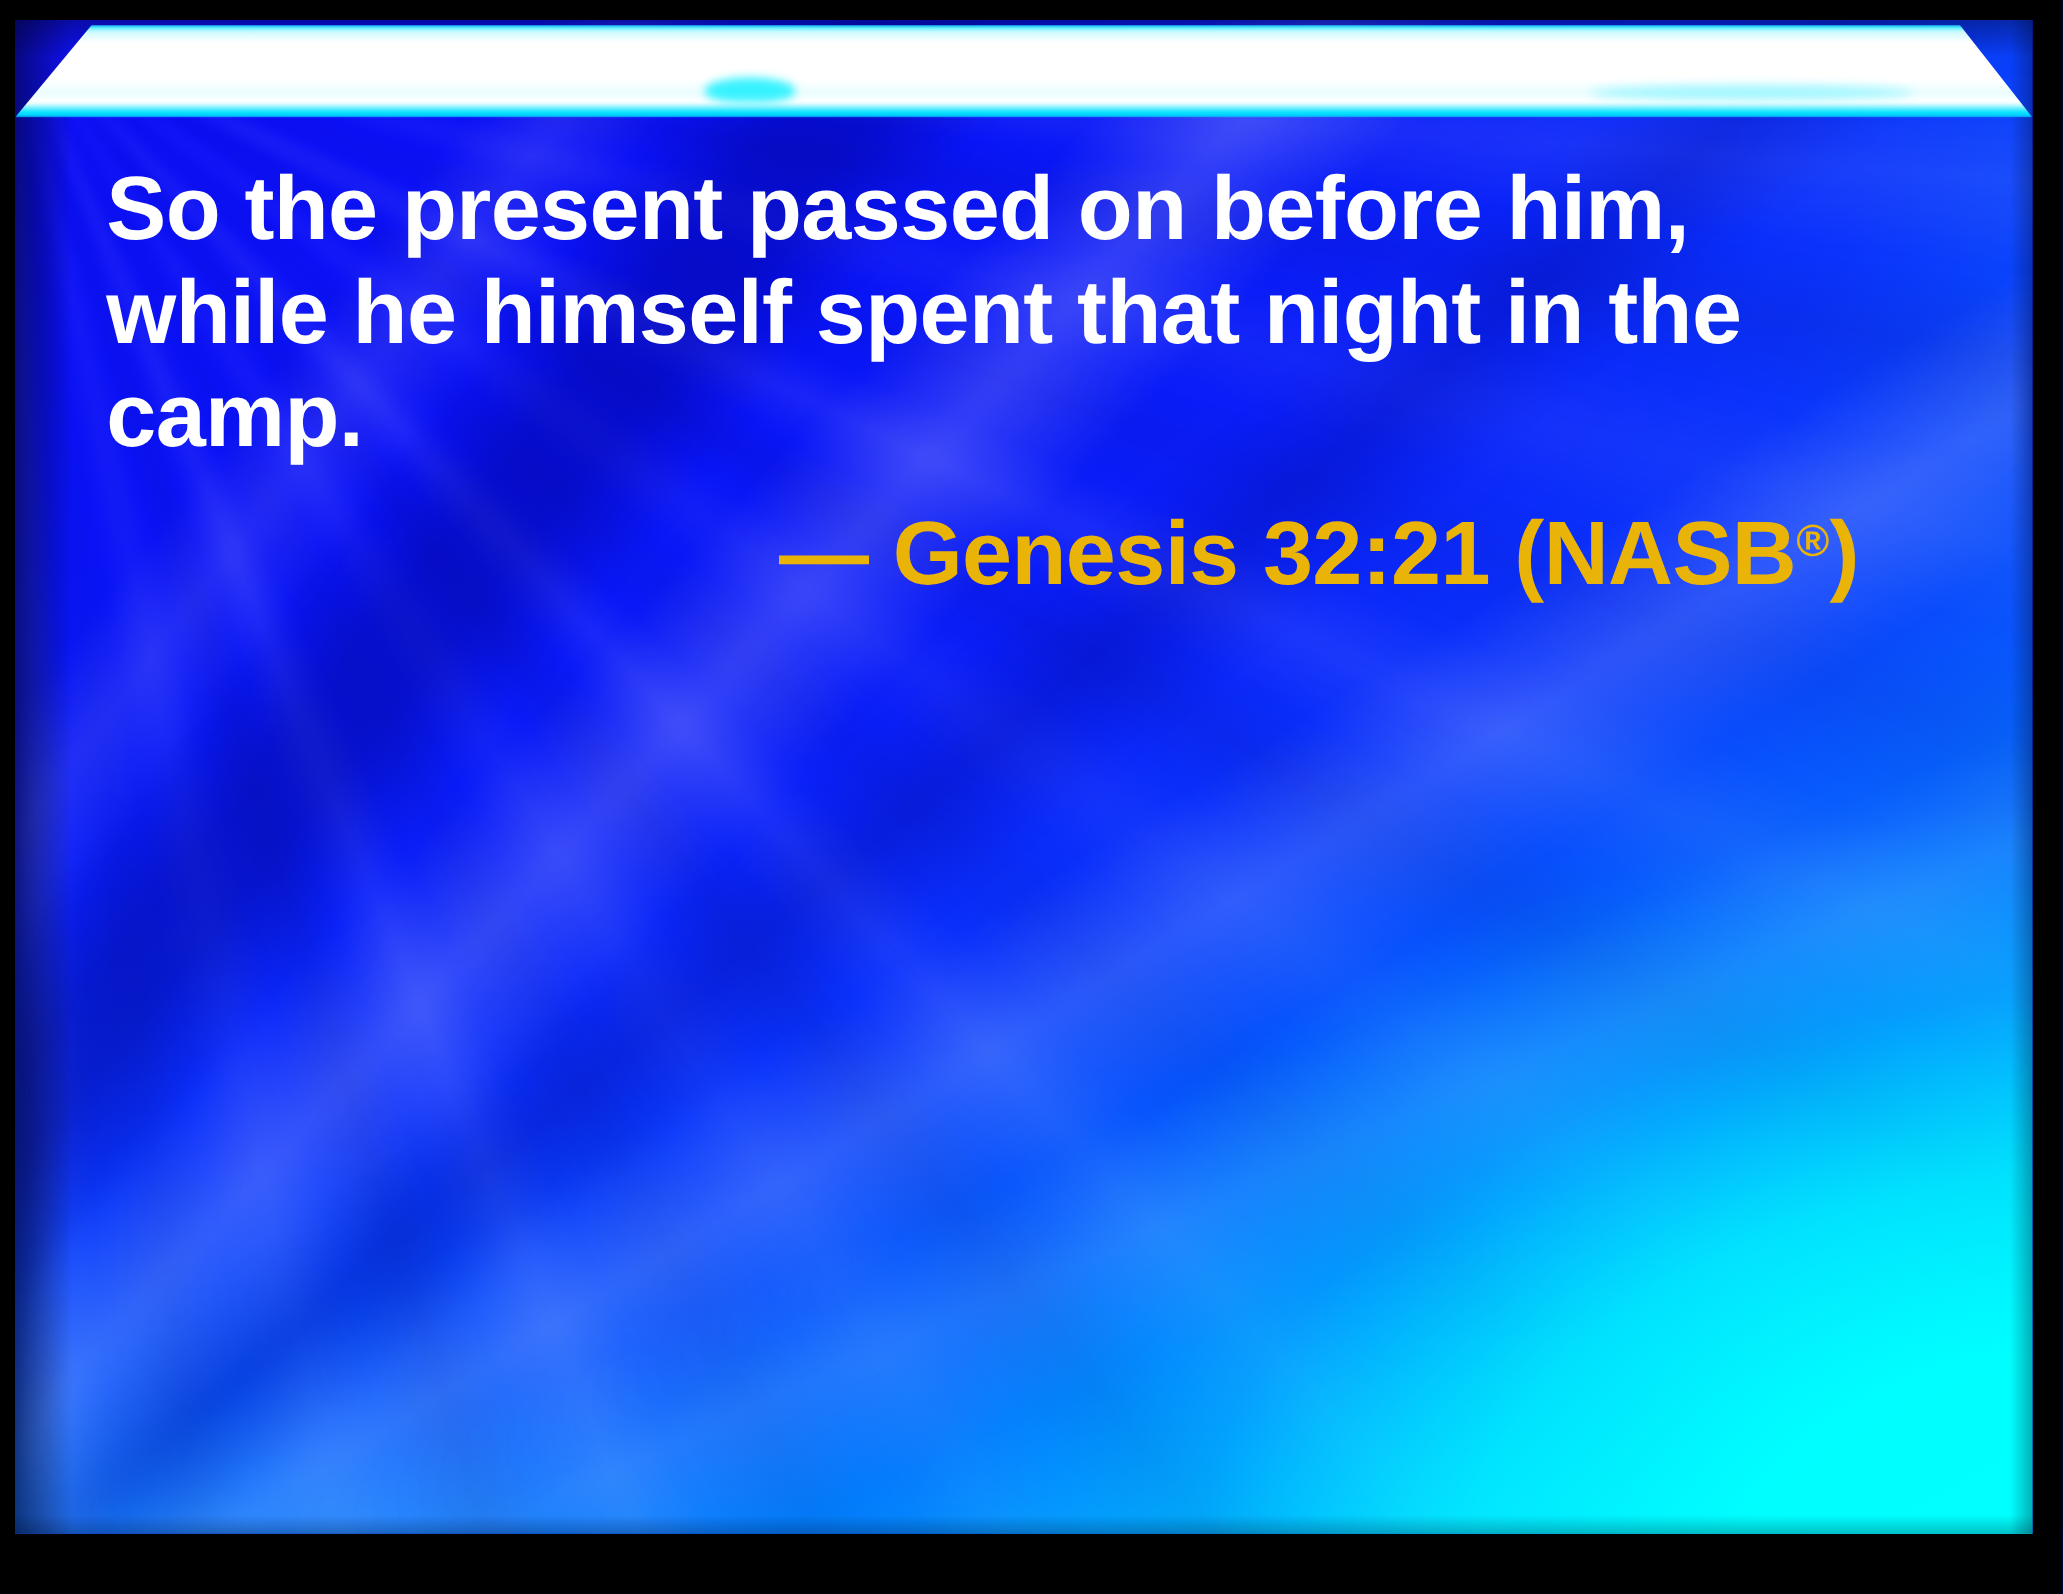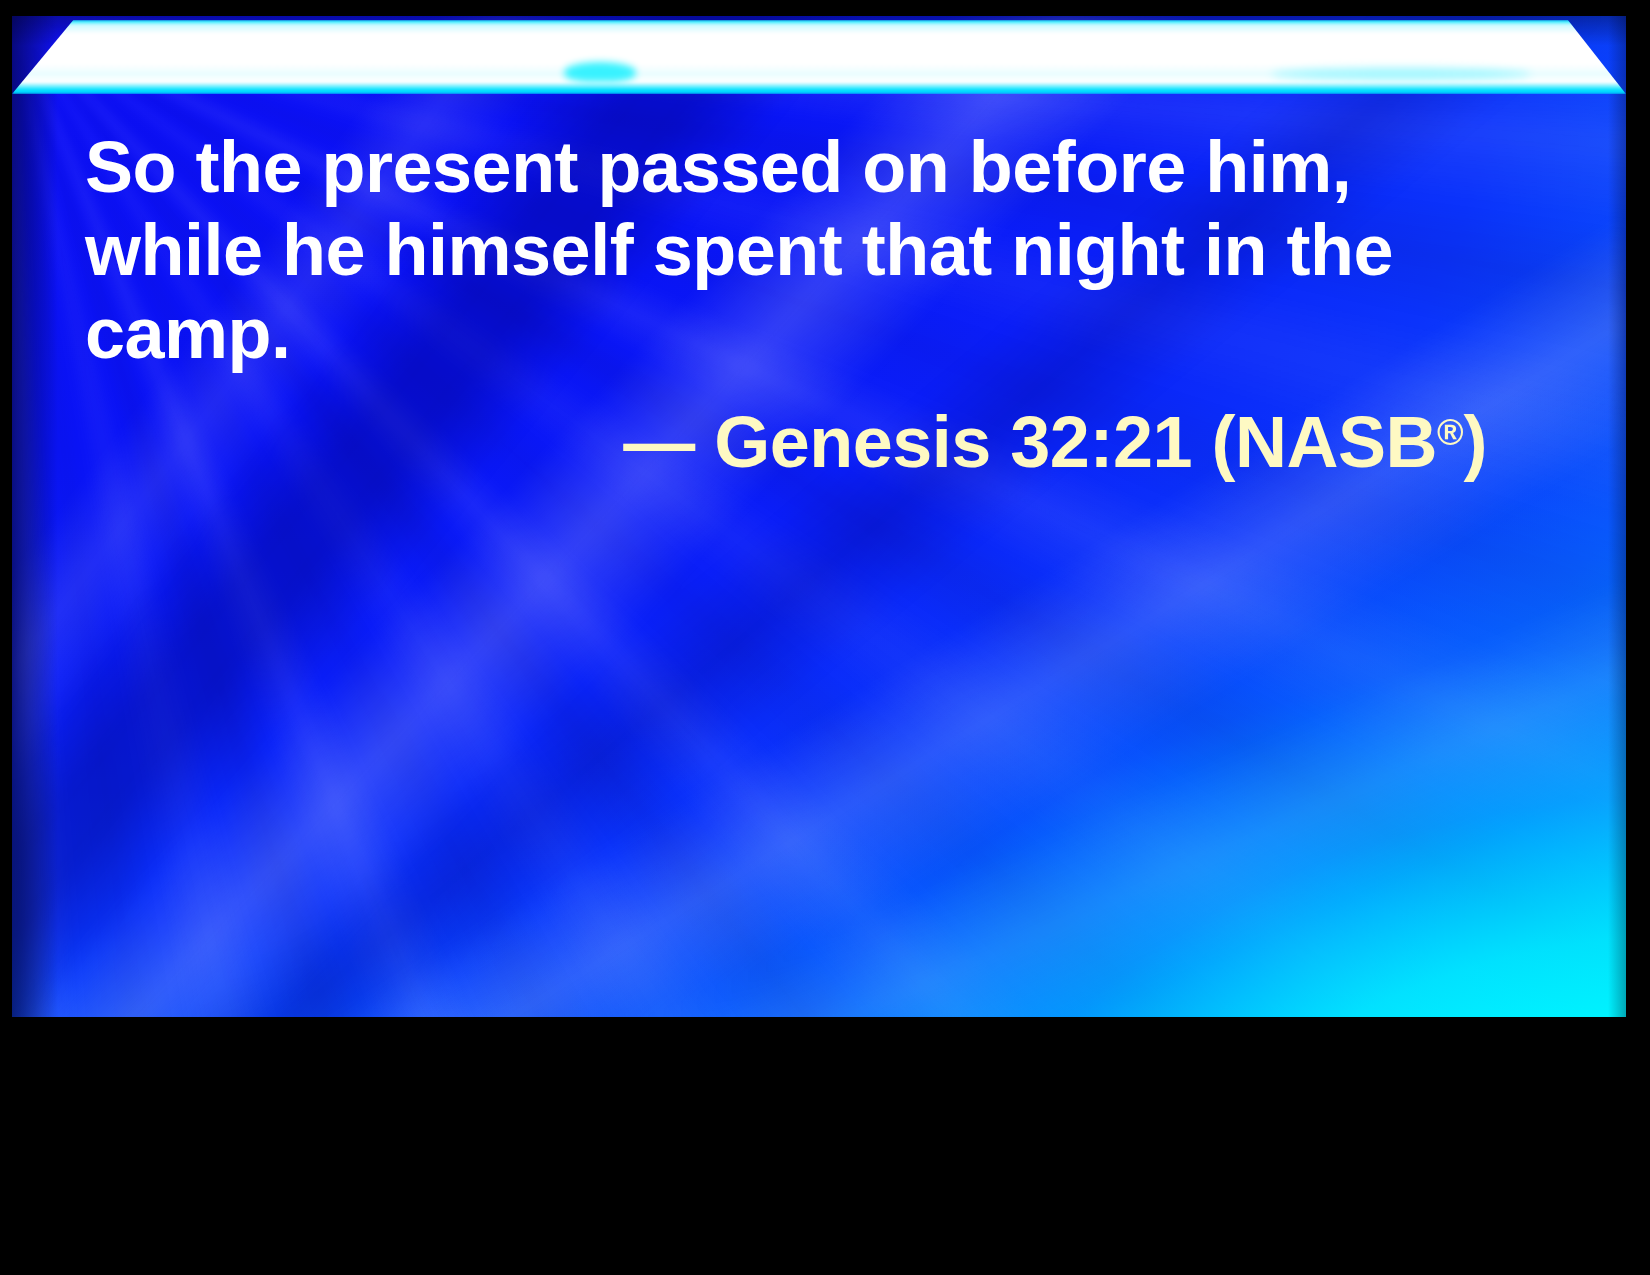--- a/index.html
+++ b/index.html
@@ -12,21 +12,21 @@
     width: 1650px;
     height: 1275px;
     overflow: hidden;
     font-family: "Liberation Sans", sans-serif;
   }
 
   
   .slide-frame {
     position: relative;
     width: 1650px;
-    height: 1017px;
+    height: 1227px;
     background: #000000;
     overflow: hidden;
   }
 
   
   .slide-canvas {
     position: absolute;
     left: 12px;
     top: 16px;
     width: 1614px;
@@ -191,21 +191,21 @@
     font-family: "Liberation Sans Narrow", "Liberation Sans", sans-serif;
     font-weight: bold;
     font-size: 72px;
     line-height: 83px;
     letter-spacing: -0.5px;
     font-stretch: condensed;
     white-space: pre-line;
   }
   .verse-citation {
     margin: 16px 0 0 0;
-    color: #fef9c3;
+    color: #eab308;
     font-family: "Liberation Sans Narrow", "Liberation Sans", sans-serif;
     font-weight: bold;
     font-size: 72px;
     line-height: 83px;
     letter-spacing: -0.5px;
     font-stretch: condensed;
     text-align: right;
     padding-right: 18px;
     white-space: nowrap;
   }

